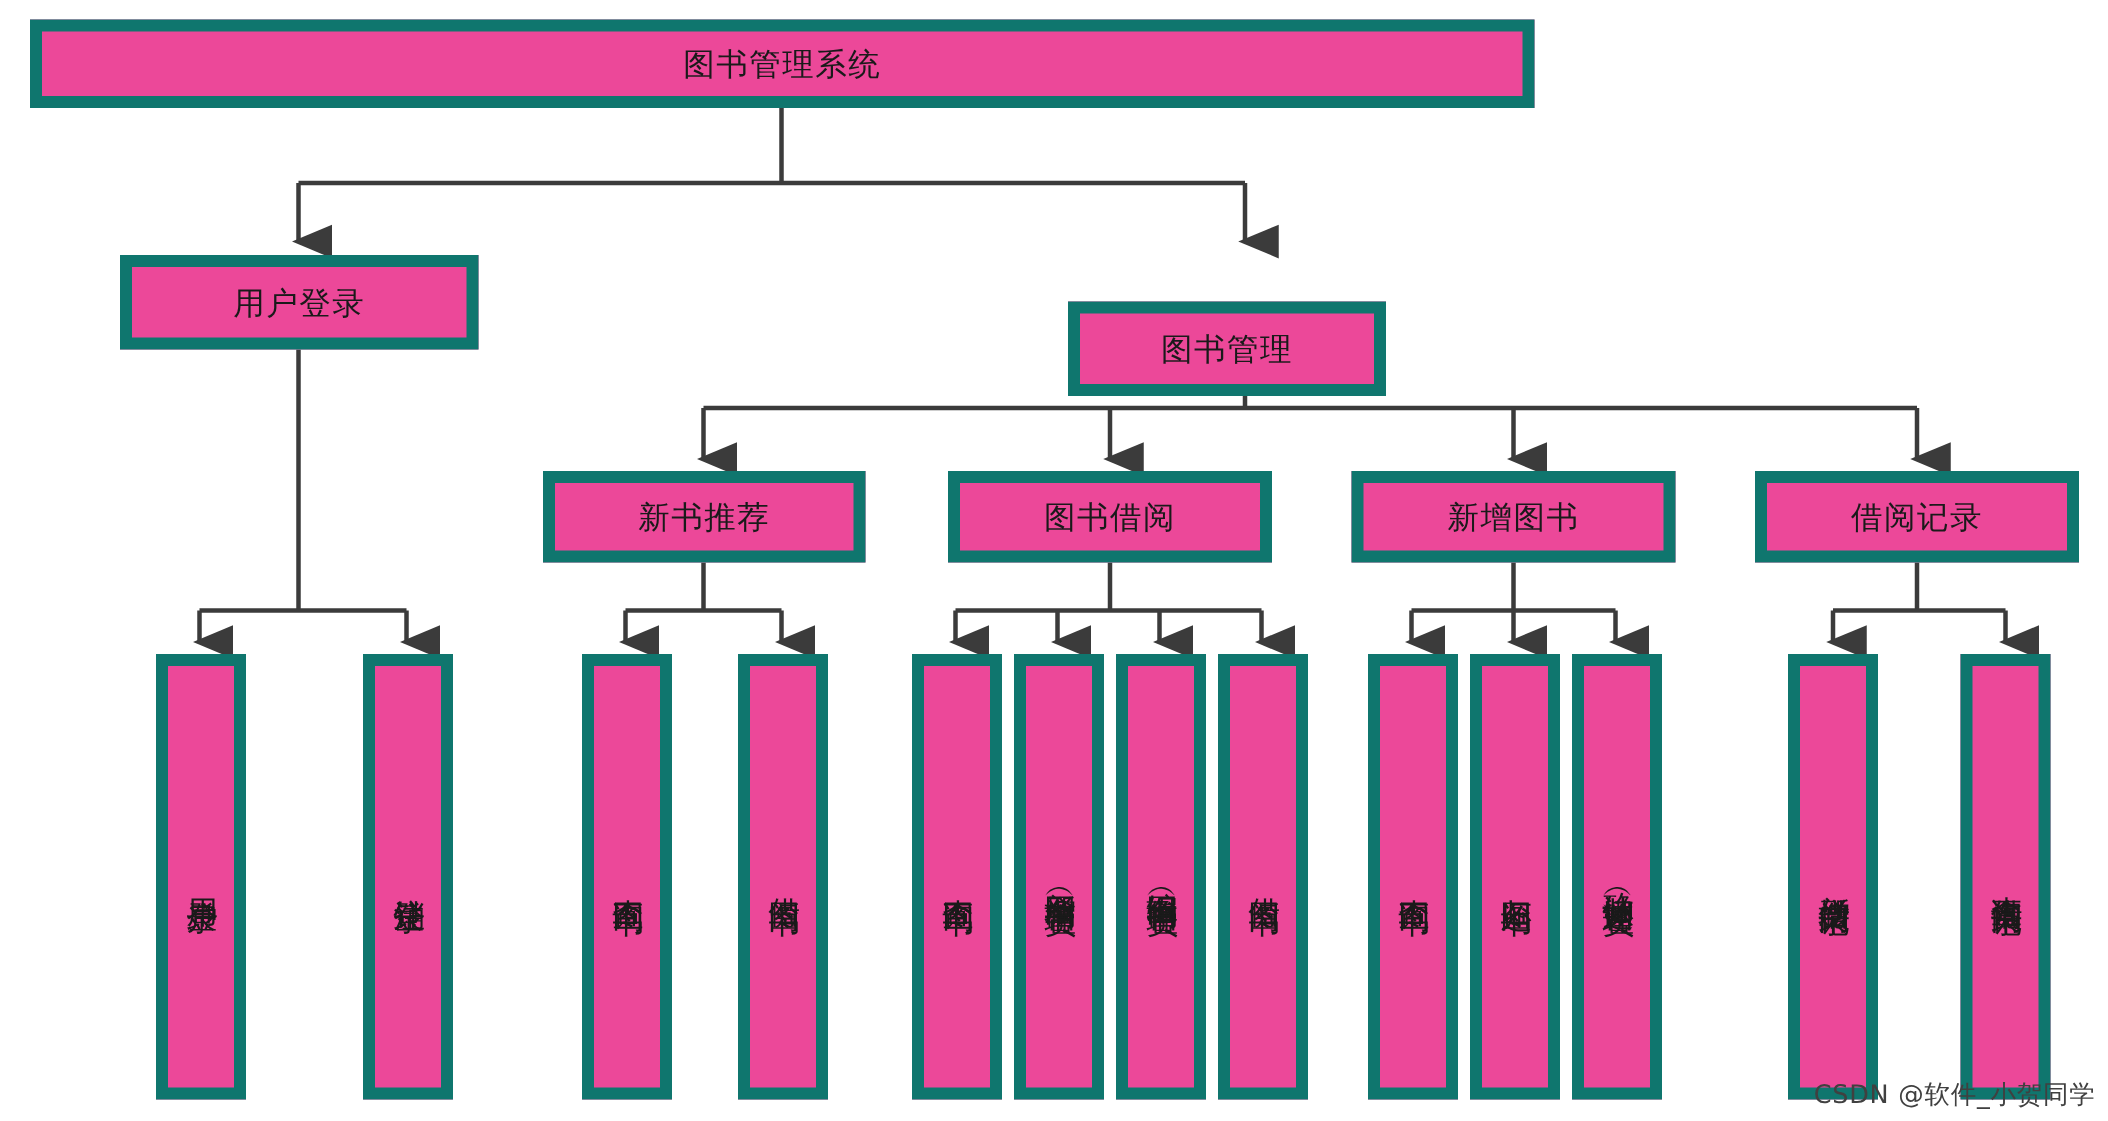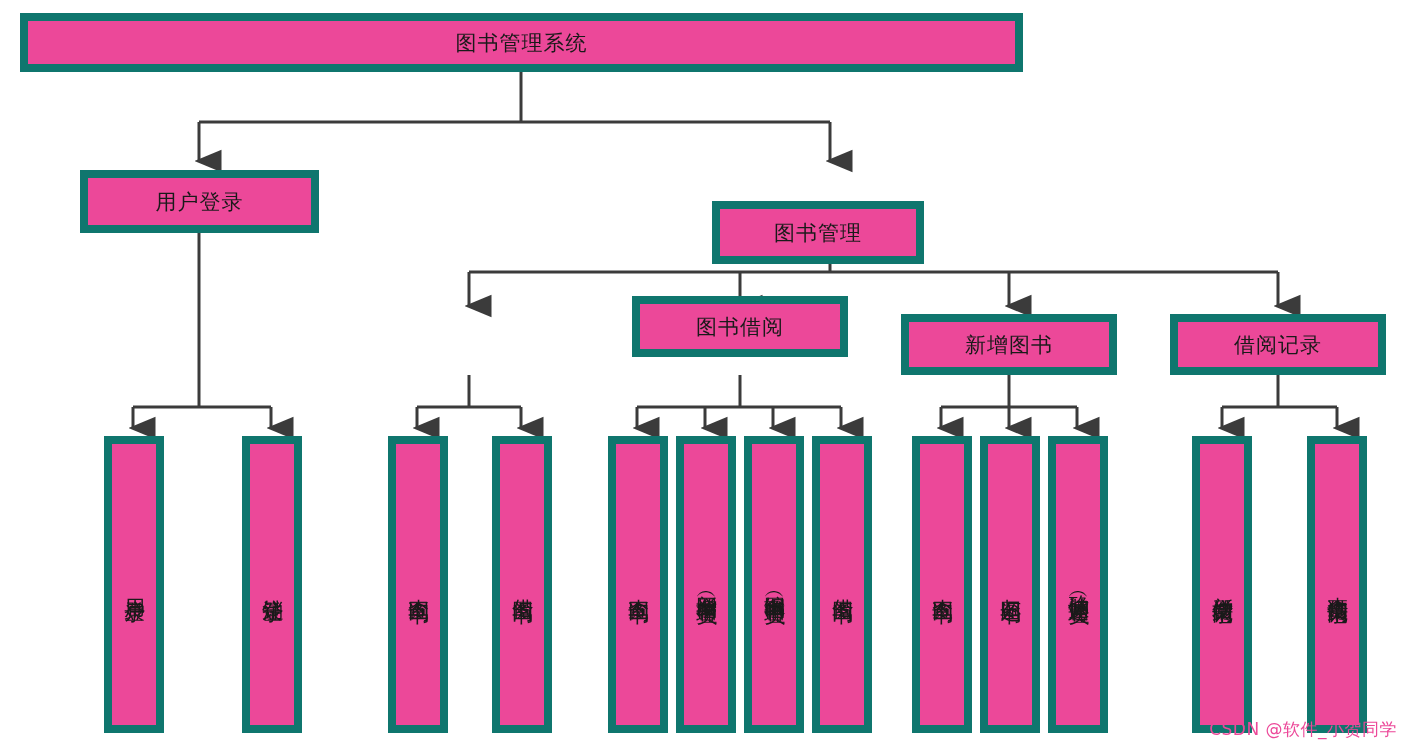--- a/index.html
+++ b/index.html
@@ -51,21 +51,21 @@
     writing-mode: vertical-rl;
     text-orientation: upright;
     display: block;
     white-space: nowrap;
   }
   #watermark {
     position: absolute;
     right: 8px;
     bottom: 6px;
     font-size: 17px;
-    color: #ec4899;
+    color: #404040;
     letter-spacing: 0.5px;
     font-family: "DejaVu Sans", "Liberation Sans", sans-serif;
     white-space: nowrap;
   }
 </style>
 </head>
 <body>
 
 <div id="canvas">
 
@@ -124,21 +124,24 @@
     <span>图书管理系统</span>
   </div>
 
   <div class="node horiz" style="left:80px; top:170px; width:239px; height:63px;">
     <span>用户登录</span>
   </div>
   <div class="node horiz" style="left:712px; top:186px; width:212px; height:63px;margin-top:15px;">
     <span>图书管理</span>
   </div>
 
-  <div class="node horiz" style="left:632px; top:296px; width:216px; height:61px;">
+  <div class="node horiz" style="left:362px; top:314px; width:215px; height:61px;">
+    <span>新书推荐</span>
+  </div>
+  <div class="node horiz" style="left:632px; top:314px; width:216px; height:61px;">
     <span>图书借阅</span>
   </div>
   <div class="node horiz" style="left:901px; top:314px; width:216px; height:61px;">
     <span>新增图书</span>
   </div>
   <div class="node horiz" style="left:1170px; top:314px; width:216px; height:61px;text-align:center;">
     <span>借阅记录</span>
   </div>
 
   <div class="node vert" style="left:104px; top:436px; width:60px; height:297px;">

